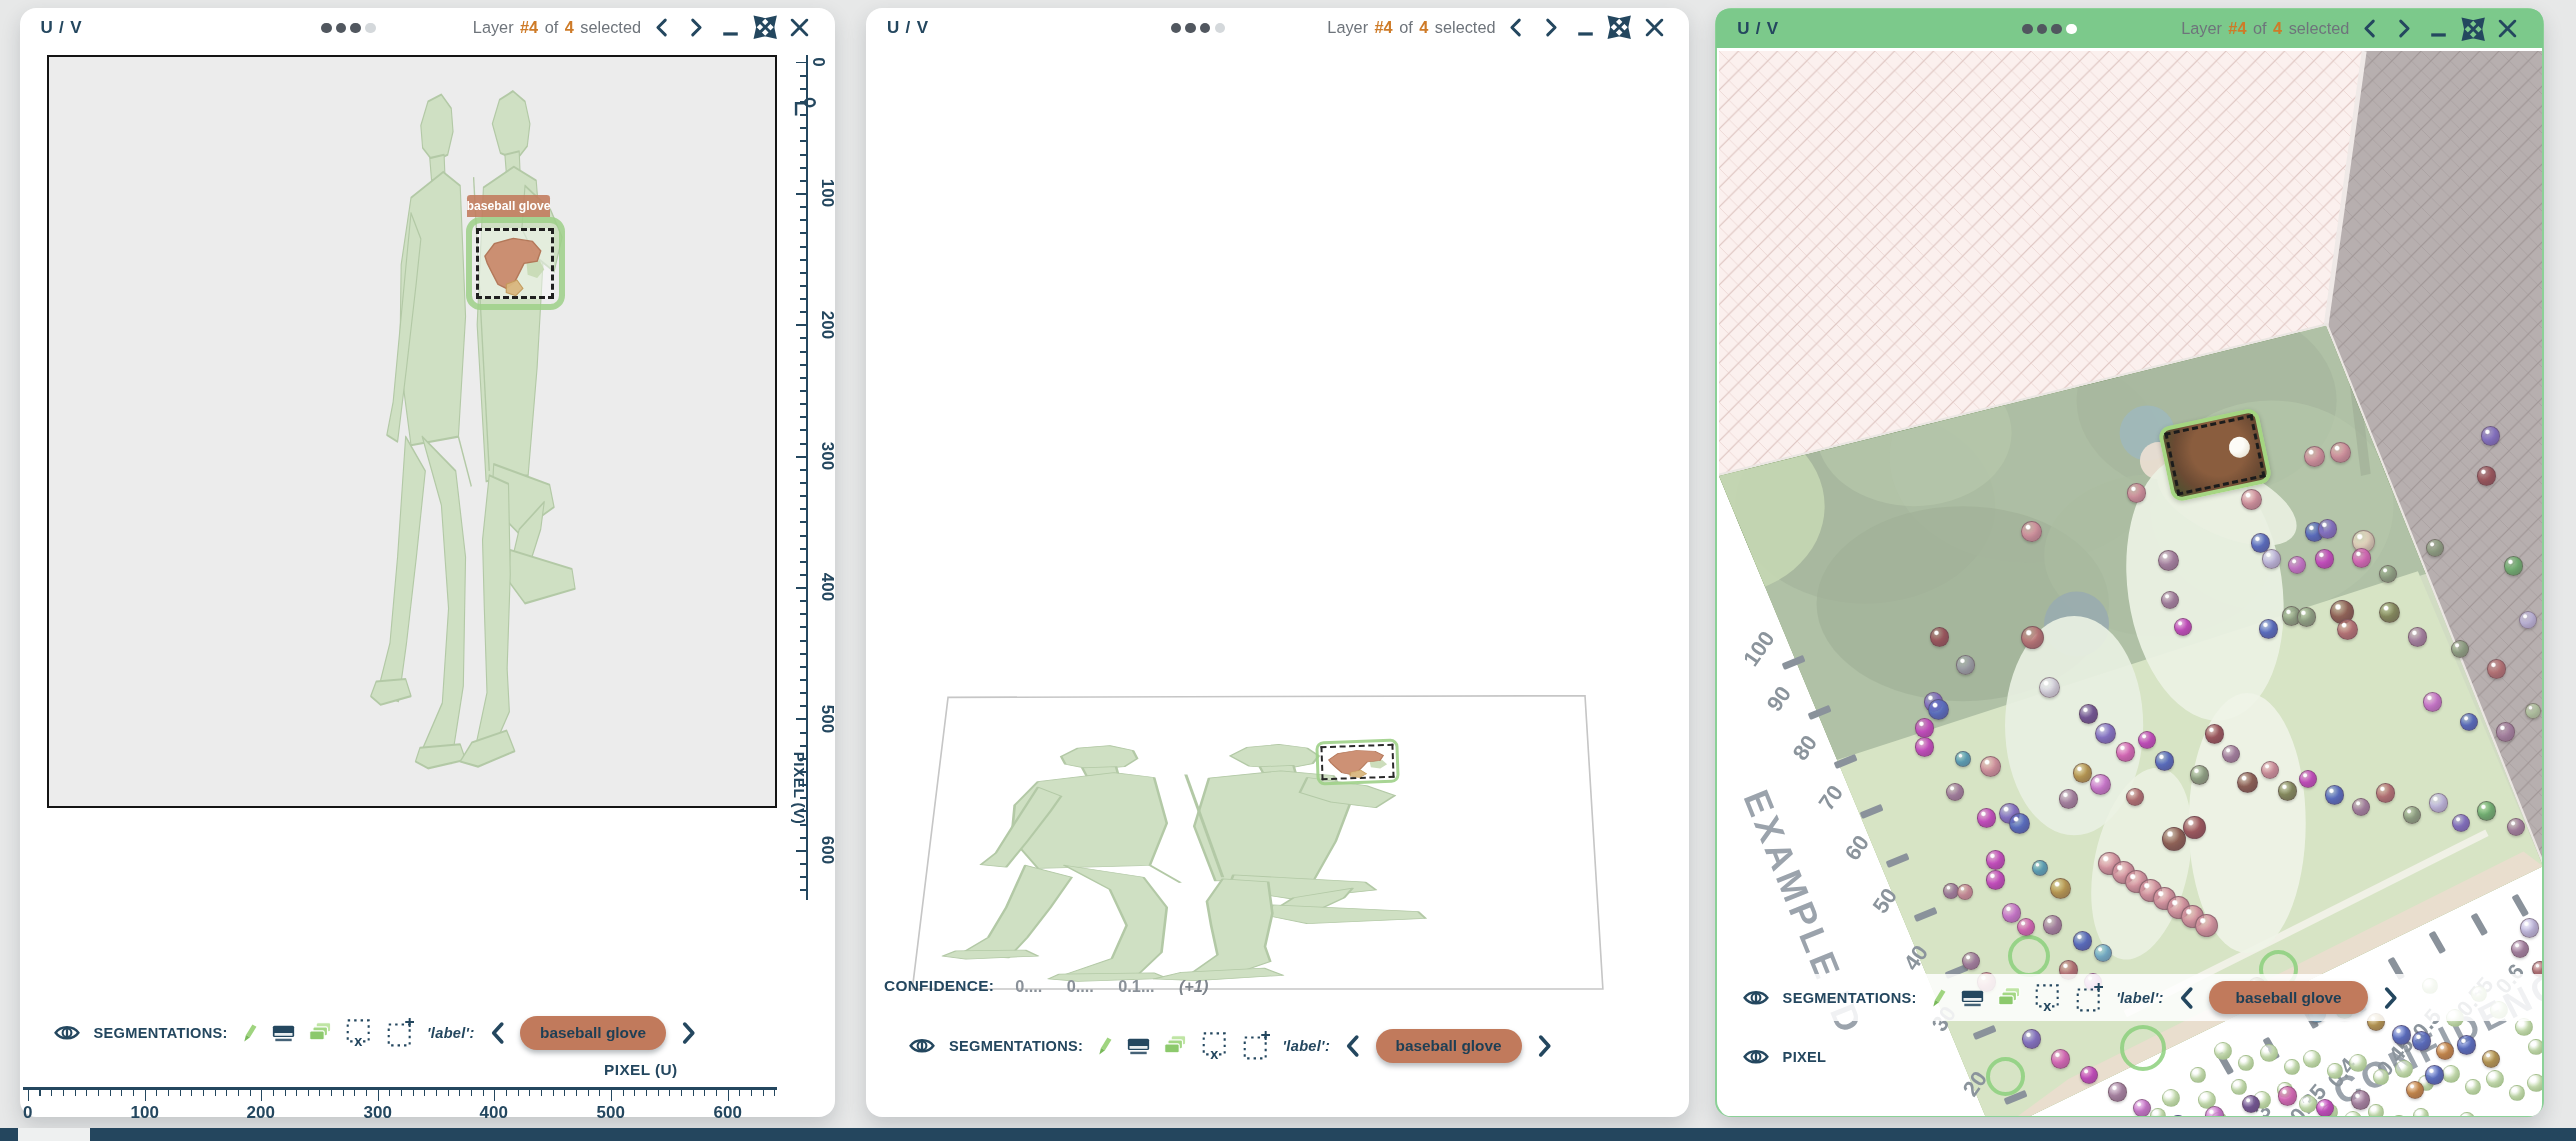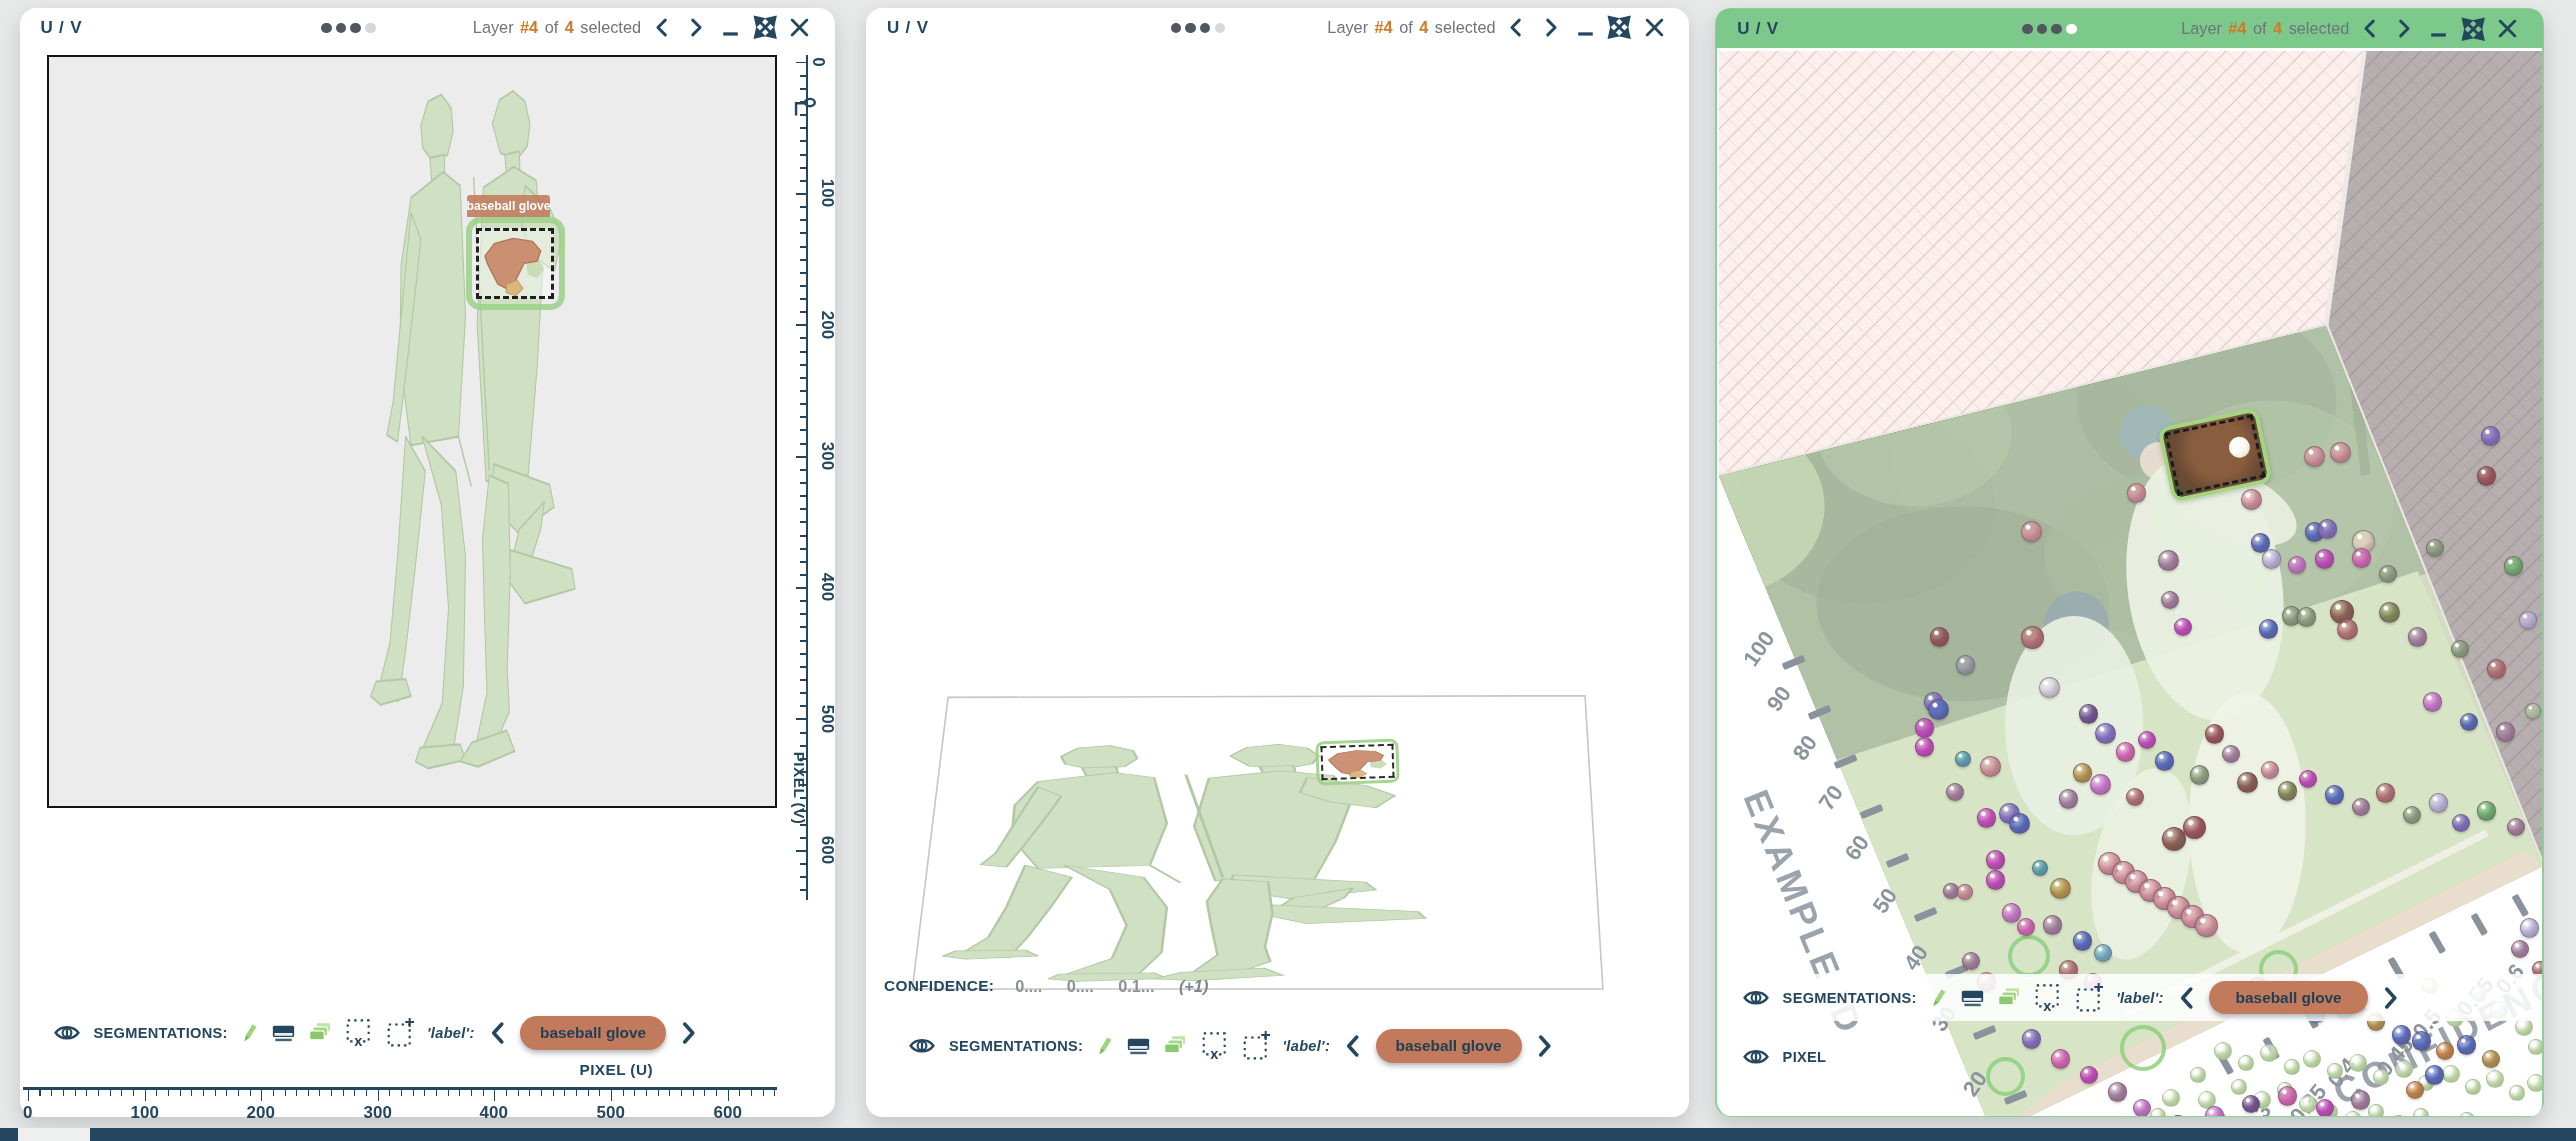--- a/index.html
+++ b/index.html
@@ -317,21 +317,21 @@
           </svg>
         </span>
       <span class="pill">baseball glove</span>
       <span class="ticon">
           <svg width="19.5" height="26" viewBox="0 0 24 32">
             <polyline points="7,5 17,16 7,27" fill="none" stroke="#24475f" stroke-width="4.4" stroke-linecap="round" stroke-linejoin="round"></polyline>
           </svg>
         </span>
     </div>
 
-    <span class="axtitle" style="left:560px;top:1053px;width:114px;text-align:left;">PIXEL (U)</span>
+    <span class="axtitle" style="left:544px;top:1053px;width:114px;text-align:right;">PIXEL (U)</span>
     <div class="uruler" id="uruler1">
         <div class="axline"></div>
         <div class="tick" style="left: 4.9px; top: 9.8px; width: 1.6px; height: 12.2px;"></div>
         <div class="tick" style="left: 16.5px; top: 9.8px; width: 1.6px; height: 7.3px;"></div>
         <div class="tick" style="left: 28px; top: 9.8px; width: 1.6px; height: 7.3px;"></div>
         <div class="tick" style="left: 40px; top: 9.8px; width: 1.6px; height: 7.3px;"></div>
         <div class="tick" style="left: 52px; top: 9.8px; width: 1.6px; height: 7.3px;"></div>
         <div class="tick" style="left: 63px; top: 9.8px; width: 1.6px; height: 7.3px;"></div>
         <div class="tick" style="left: 75px; top: 9.8px; width: 1.6px; height: 7.3px;"></div>
         <div class="tick" style="left: 87px; top: 9.8px; width: 1.6px; height: 7.3px;"></div>

